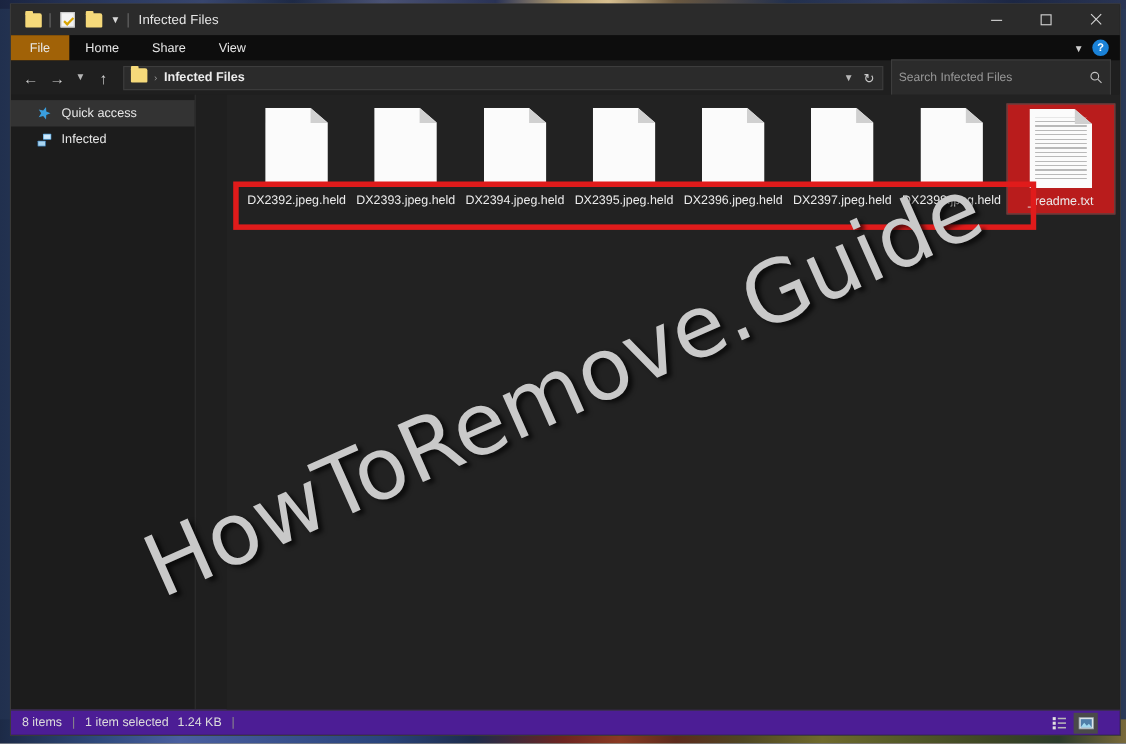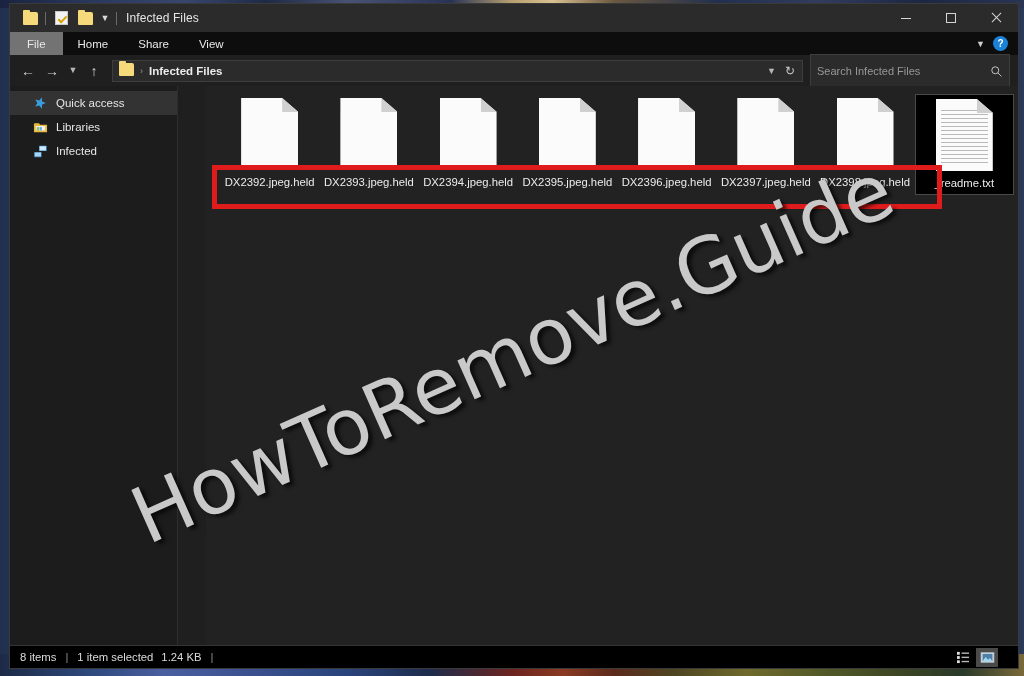--- a/index.html
+++ b/index.html
@@ -153,21 +153,21 @@
     align-items: stretch;
     flex: 0 0 23px;
   }
   .rtab {
     padding: 0 15px;
     display: flex; align-items: center;
     color: #e8e8e8;
     font-size: 11.5px;
   }
   .rtab.file {
-    background: #737373;
+    background: #a16207;
     padding: 0 17px;
   }
   .ribbon-spacer { flex: 1; }
   .ribbon-right {
     display: flex; align-items: center; gap: 8px;
     padding-right: 10px;
   }
   .ribbon-chevron { color: #cfcfcf; font-size: 9px; }
   .help-btn {
     width: 15px; height: 15px;
@@ -264,21 +264,21 @@
     z-index: 2;
   }
   .filecell {
     width: 103px;
     padding-top: 4px;
     display: flex;
     flex-direction: column;
     align-items: center;
   }
   .filecell.selected {
-    background: #000000;
+    background: #b91c1c;
     border: 1px solid #4a4a4a;
   }
   .doc-icon {
     width: 57px; height: 72px;
     position: relative;
     margin-bottom: 6px;
   }
   .doc-body {
     position: absolute;
     inset: 0;
@@ -340,21 +340,21 @@
     color: #c9c9c9;
     letter-spacing: 0px;
     text-shadow: 3px 4px 4px rgba(0,0,0,0.65);
     white-space: nowrap;
     margin-top: 30px;
   }
 
   
   .statusbar {
     height: 23px;
-    background: #000000;
+    background: #4c1d95;
     border-top: 1px solid #343434;
     display: flex;
     align-items: center;
     flex: 0 0 23px;
     padding: 0 20px 0 10px;
   }
   .status-text {
     color: #dcdcdc;
     font-size: 11.3px;
   }
@@ -458,31 +458,20 @@
         <div class="nav-item selected">
           <span class="ico">
             <svg width="14" height="14" viewBox="0 0 16 16">
               <path d="M8 1.2 L9.7 5.6 L14.4 5.9 L10.8 8.9 L12 13.5 L8 10.9 L4 13.5 L5.2 8.9 L1.6 5.9 L6.3 5.6 Z" fill="#3a9ede" transform="rotate(18 8 8)"></path>
             </svg>
           </span>
           <span>Quick access</span>
         </div>
 
 
-        <div class="nav-item">
-          <span class="ico">
-            <svg width="15" height="15" viewBox="0 0 16 16">
-              <path d="M1 4 L1 13 L15 13 L15 5 L7.6 5 L6.4 3.4 L1.6 3.4 Z" fill="#e8b93c"></path>
-              <rect x="3" y="6.4" width="10" height="4.8" fill="#f2f2f2"></rect>
-              <rect x="4" y="7.6" width="2.4" height="3.6" fill="#8fbf5a"></rect>
-              <rect x="7" y="7.6" width="2.4" height="3.6" fill="#6aa8dd"></rect>
-            </svg>
-          </span>
-          <span>Libraries</span>
-        </div>
 
         <div class="nav-item">
           <span class="ico">
             <svg width="15" height="15" viewBox="0 0 16 16">
               <rect x="6.5" y="1.8" width="8" height="5.6" rx="0.6" fill="#5aa8e0"></rect>
               <rect x="7.2" y="2.5" width="6.6" height="4.2" fill="#cde9fb"></rect>
               <rect x="1.2" y="8.4" width="8" height="5.6" rx="0.6" fill="#3f7fb5"></rect>
               <rect x="1.9" y="9.1" width="6.6" height="4.2" fill="#a8d4f0"></rect>
             </svg>
           </span>

